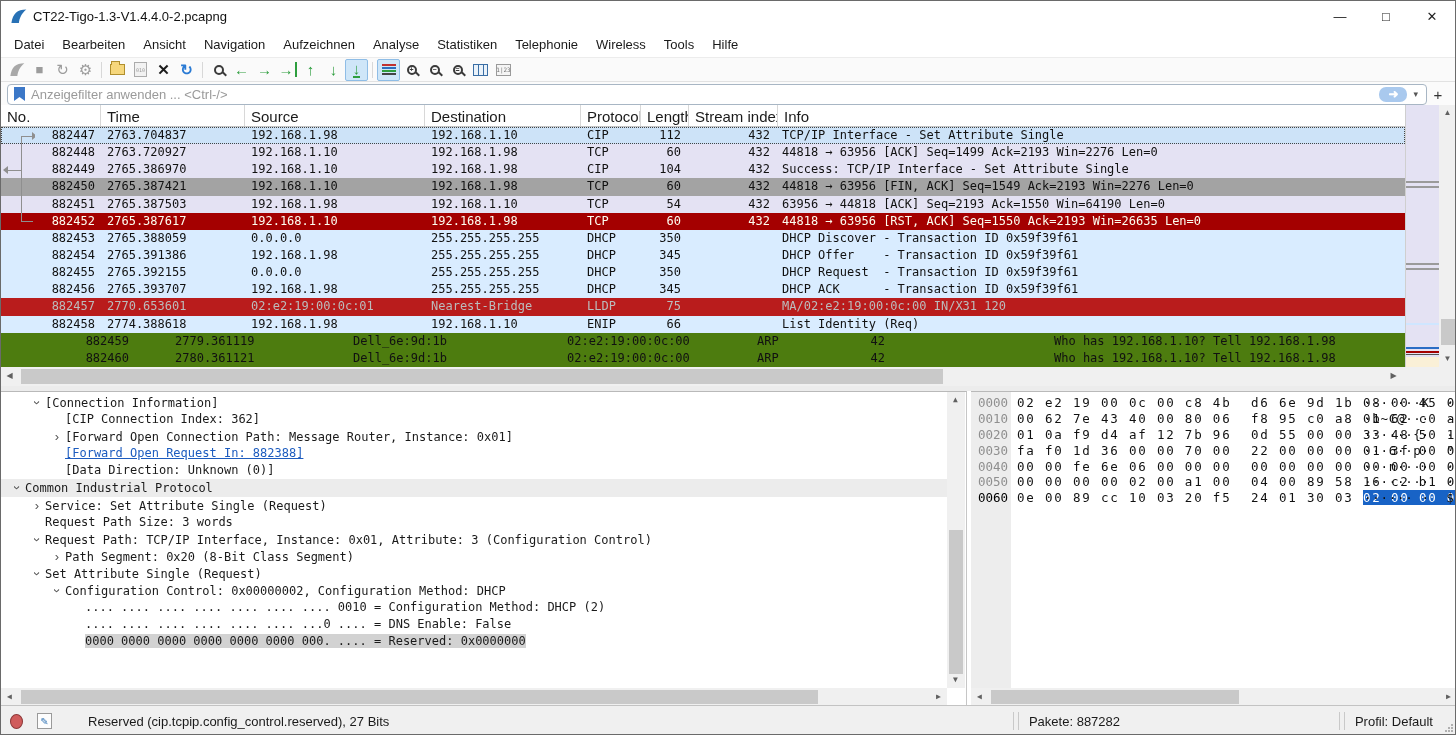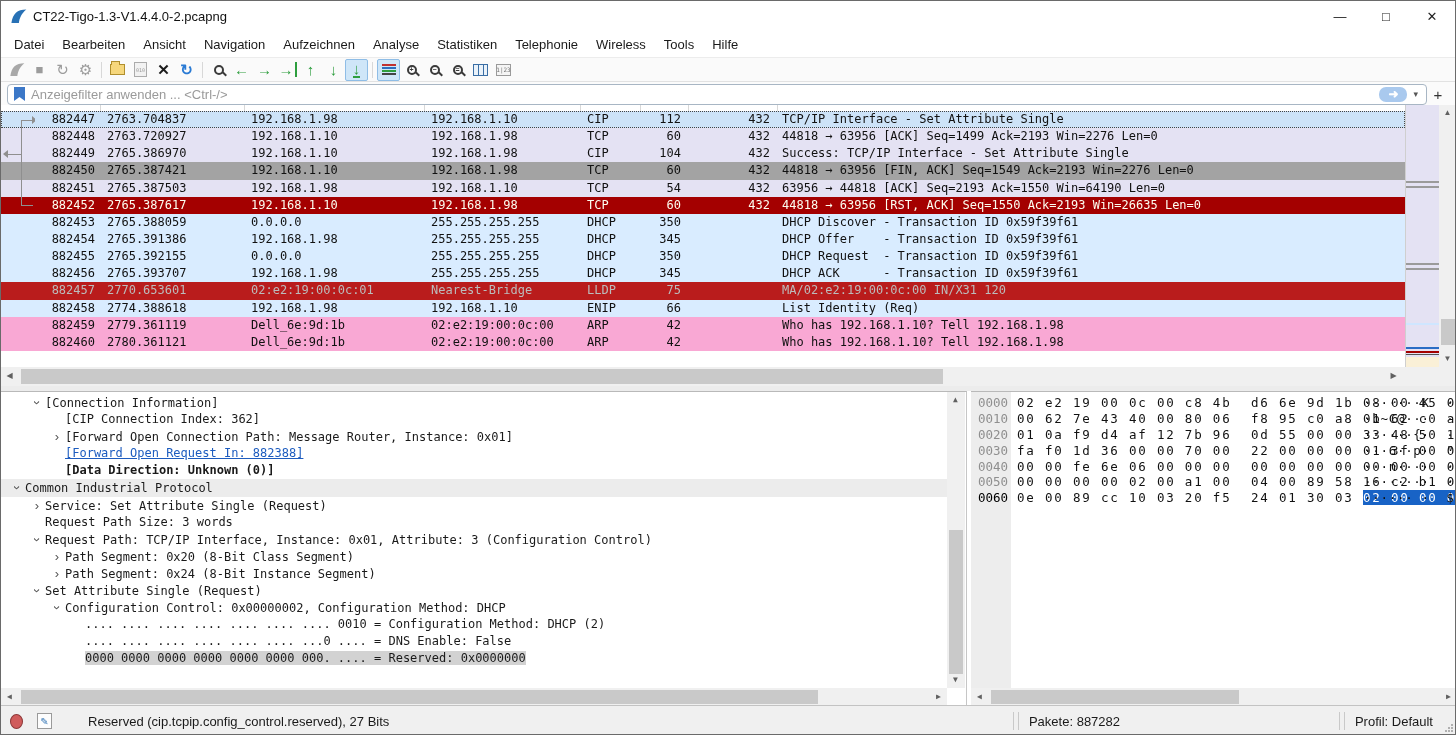--- a/index.html
+++ b/index.html
@@ -61,39 +61,39 @@
   .applybtn { width:28px; height:15px; background:#a9c9ee; border-radius:7px; color:#ffffff;
               display:flex; align-items:center; justify-content:center; font-size:12px; font-weight:bold; flex:none; }
   .caret { font-size:9px; color:#555; margin:0 4px 0 6px; flex:none; }
   .plusbtn { width:22px; text-align:center; font-size:15px; color:#333; flex:none; }
   
   .packetlist { position:absolute; top:104px; left:0; width:1456px; height:281px; background:#ffffff;
                 font-family:"DejaVu Sans Mono", monospace; font-size:12px; }
   .plheader { display:flex; height:22px; background:#ffffff; border-bottom:1px solid #c4c4c4;
               font-family:"Liberation Sans", sans-serif; font-size:15px; color:#1a1a1a; }
   .plheader .hcell { border-right:1px solid #d8d8d8; padding:3px 0 0 6px; white-space:nowrap; overflow:hidden; flex:none; }
-  .plrows { position:absolute; top:6px; left:0; width:1404px; height:240px; overflow:hidden; }
+  .plrows { position:absolute; top:22px; left:0; width:1404px; height:240px; overflow:hidden; }
   .prow { display:flex; height:17.15px; line-height:17.15px; white-space:pre; }
   .prow span { overflow:hidden; flex:none; }
   .c-gut { width:34px; position:relative; }
   .c-no { width:66px; text-align:right; padding-right:6px; }
   .c-time { width:144px; padding-left:6px; }
   .c-src { width:180px; padding-left:6px; }
   .c-dst { width:156px; padding-left:6px; }
   .c-proto { width:60px; padding-left:6px; }
   .c-len { width:48px; text-align:right; padding-right:8px; }
   .c-stream { width:89px; text-align:right; padding-right:8px; }
   .c-info { flex:1 1 auto !important; padding-left:4px; }
   .row-selected { background:#cde3f8; outline:1px dotted #444; outline-offset:-1px; }
   .row-tcp { background:#e4e2f3; }
   .row-gray { background:#a3a3a3; }
   .row-bad { background:#a40000; color:#fdfdf0; }
   .row-udp { background:#d9ecff; }
   .row-lldp { background:#b91c1c; color:#bcbcbc; }
-  .row-arp { background:#f9a8d4; }
+  .row-arp { background:#4d7c0f;gap:34px; }
   
   .vline { position:absolute; left:20px; top:0; bottom:0; width:1px; background:#8f8f8f; }
   .vline.hb { top:50%; } .vline.ht { bottom:50%; top:0; }
   .hline { position:absolute; top:50%; height:1px; background:#8f8f8f; }
   .hl-first { left:20px; width:11px; } .hl-resp { left:6px; width:14px; } .hl-last { left:20px; width:12px; }
   .arrR { position:absolute; left:31px; top:calc(50% - 4px); width:0; height:0;
           border-left:5px solid #8f8f8f; border-top:4px solid transparent; border-bottom:4px solid transparent; }
   .arrL { position:absolute; left:2px; top:calc(50% - 4px); width:0; height:0;
           border-right:5px solid #8f8f8f; border-top:4px solid transparent; border-bottom:4px solid transparent; }
   
@@ -319,27 +319,26 @@
   <div class="sbh" style="top:366px;left:1404px;width:52px;height:19px"></div>
 
   <div class="hsplit"></div>
 
   <div class="details">
     <div class="dtree">
         <div class="drow" style="padding-left: 44px;"><span class="tw exp">›</span><span>[Connection Information]</span></div>
         <div class="drow" style="padding-left: 64px;"><span>[CIP Connection Index: 362]</span></div>
         <div class="drow" style="padding-left: 64px;"><span class="tw">›</span><span>[Forward Open Connection Path: Message Router, Instance: 0x01]</span></div>
         <div class="drow" style="padding-left: 64px;"><span class="dlink">[Forward Open Request In: 882388]</span></div>
-        <div class="drow" style="padding-left: 64px; font-weight: bold;"><span>[Data Direction: Unknown (0)]</span></div>
+        <div class="drow" style="padding-left: 64px;"><span>[Data Direction: Unknown (0)]</span></div>
         <div class="drow section" style="padding-left: 24px;"><span class="tw exp">›</span><span>Common Industrial Protocol</span></div>
         <div class="drow" style="padding-left: 44px;"><span class="tw">›</span><span>Service: Set Attribute Single (Request)</span></div>
         <div class="drow" style="padding-left: 44px;"><span>Request Path Size: 3 words</span></div>
         <div class="drow" style="padding-left: 44px;"><span class="tw exp">›</span><span>Request Path: TCP/IP Interface, Instance: 0x01, Attribute: 3 (Configuration Control)</span></div>
         <div class="drow" style="padding-left: 64px;"><span class="tw">›</span><span>Path Segment: 0x20 (8-Bit Class Segment)</span></div>
-        <div class="drow" style="padding-left: 64px;"><span class="tw">›</span><span>Path Segment: 0x24 (8-Bit Instance Segment)</span></div>
         <div class="drow" style="padding-left: 44px;"><span class="tw exp">›</span><span>Set Attribute Single (Request)</span></div>
         <div class="drow" style="padding-left: 64px;"><span class="tw exp">›</span><span>Configuration Control: 0x00000002, Configuration Method: DHCP</span></div>
         <div class="drow" style="padding-left: 84px;"><span>.... .... .... .... .... .... .... 0010 = Configuration Method: DHCP (2)</span></div>
         <div class="drow" style="padding-left: 84px;"><span>.... .... .... .... .... .... ...0 .... = DNS Enable: False</span></div>
         <div class="drow" style="padding-left: 84px;"><span class="dsel">0000 0000 0000 0000 0000 0000 000. .... = Reserved: 0x0000000</span></div>
       </div>
     <div class="sbv" style="top:0;left:946px;width:18px;height:296px">
       <span class="sb-arrow" style="top:0;left:0">▲</span>
       <span class="sb-thumb" style="top:138px;left:2px;width:14px;height:144px"></span>
       <span class="sb-arrow" style="bottom:0;left:0">▼</span>

